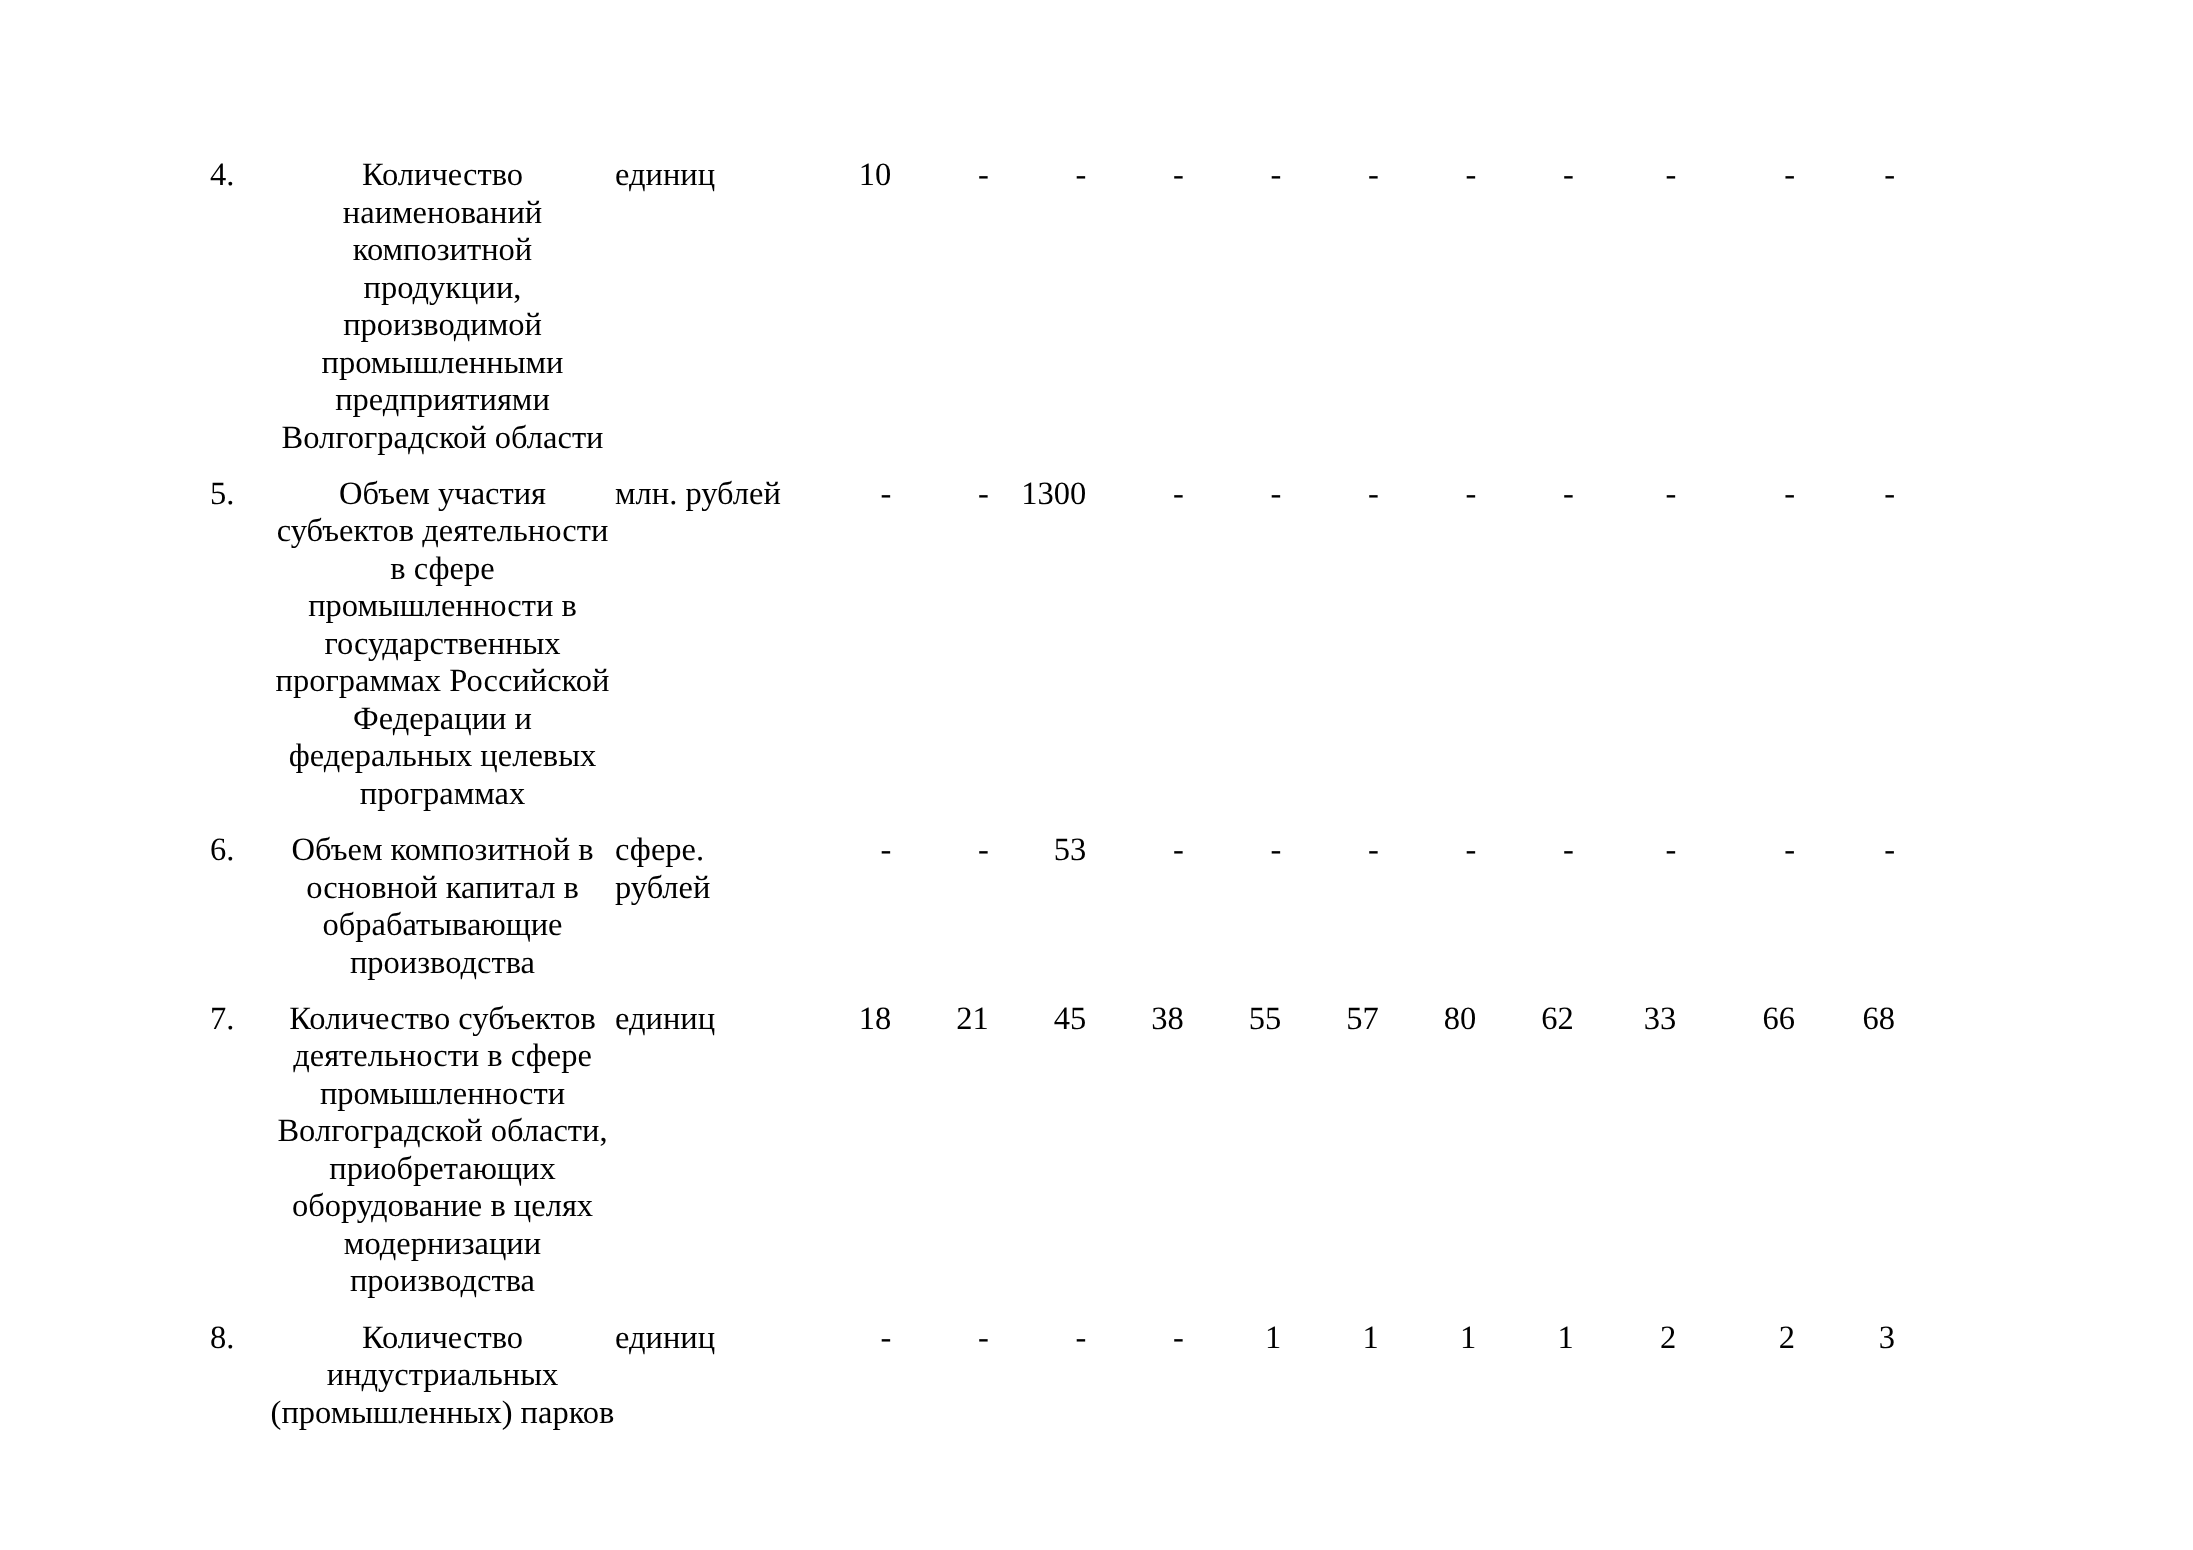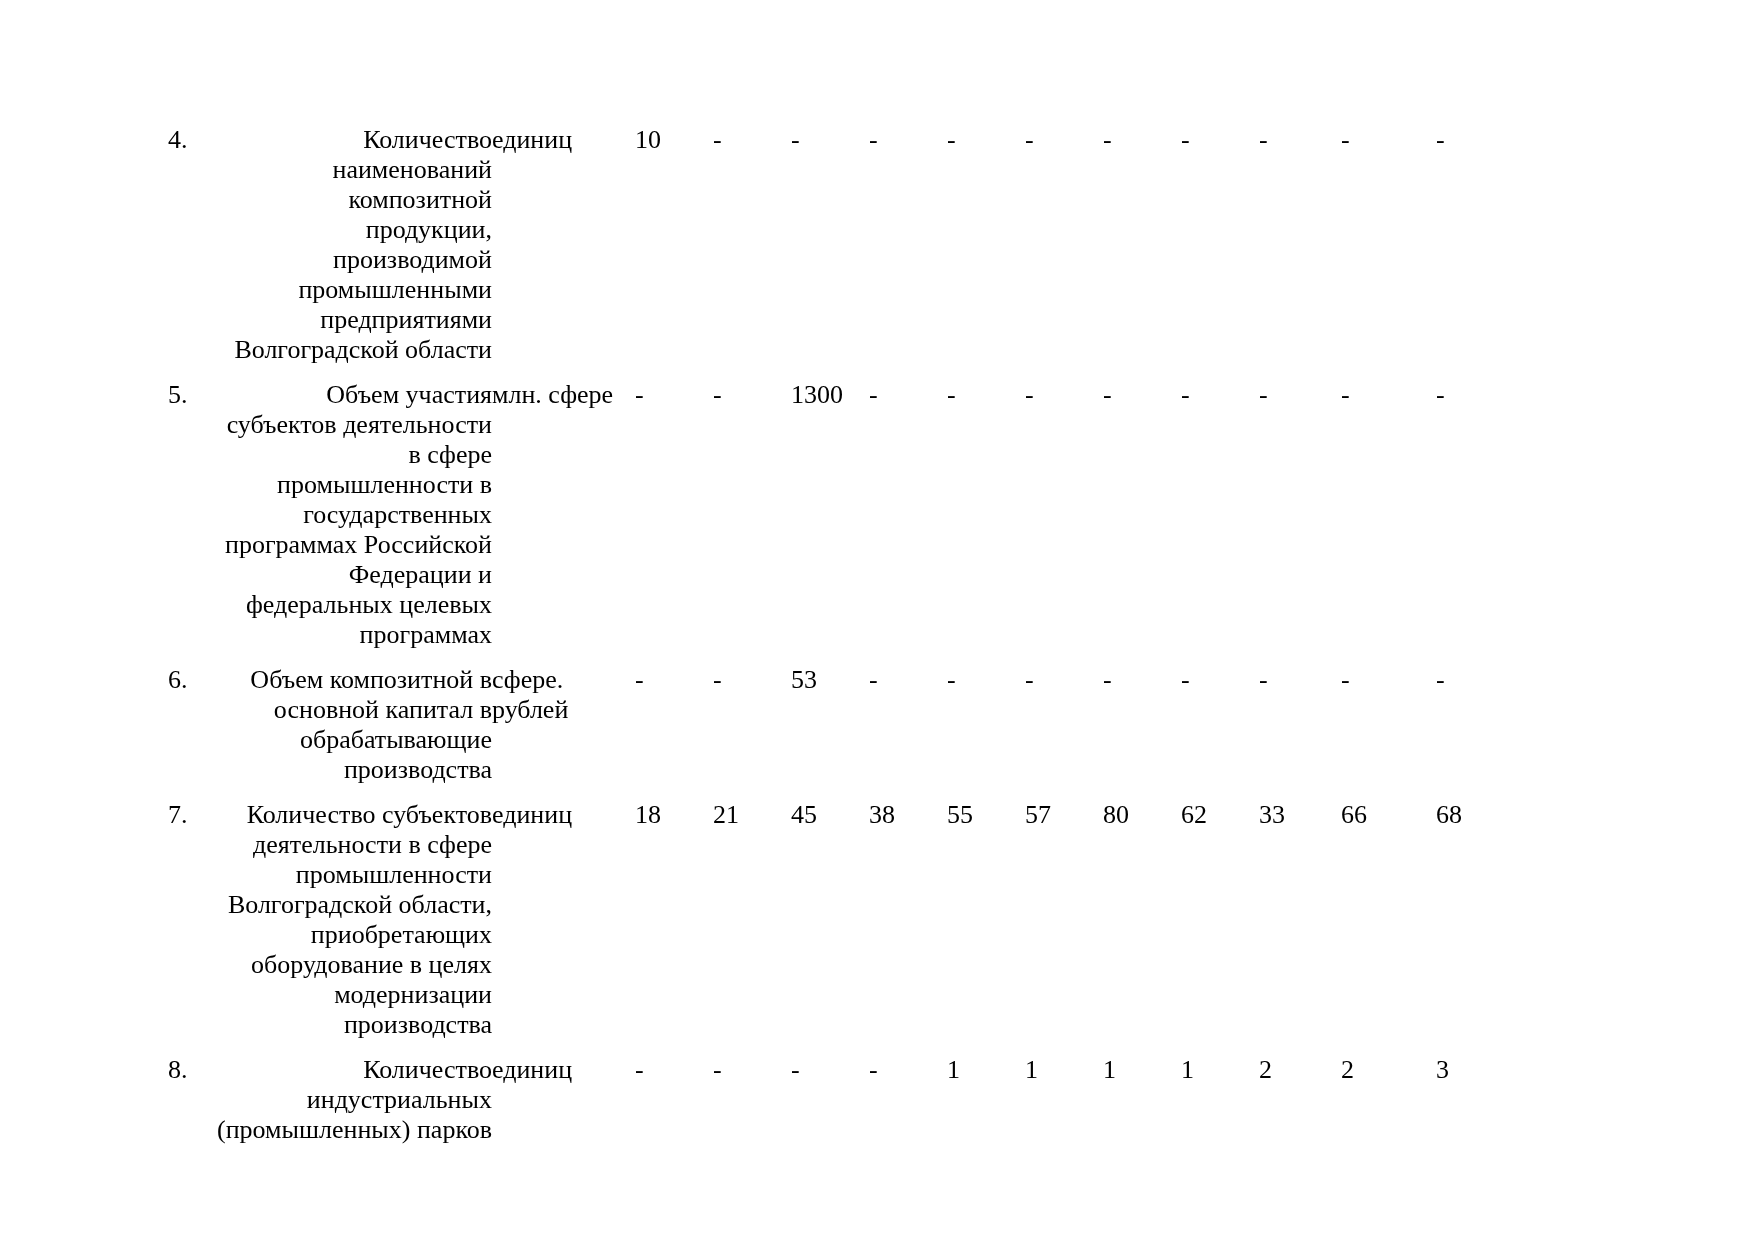--- a/index.html
+++ b/index.html
@@ -29,27 +29,27 @@
   table.indicators td {
     vertical-align: top;
     padding: 0 0 15px 0;
     border: none;
   }
   td.c-num {
     text-align: left;
   }
   td.c-ind {
     padding-right: 14px;
-    text-align: right;
+    text-align: center;
   }
   td.c-unit {
     text-align: left;
   }
   td.c-val {
-    text-align: left;
+    text-align: right;
   }
   .unit-line {
     white-space: nowrap;
   }
 </style>
 </head>
 <body>
 
 <div class="page">
   <table class="indicators">
@@ -85,21 +85,21 @@
     <td class="c-val">-</td>
     <td class="c-val">-</td>
     <td class="c-val">-</td>
     <td class="c-val">-</td>
     <td class="c-val">-</td>
   </tr>
         <tr>
     <td class="c-num">5.</td>
     <td class="c-ind">Объем участия субъектов деятельности в сфере промышленности в государственных программах Российской Федерации и федеральных целевых программах</td>
     <td class="c-unit">
-            <div class="unit-line">млн. сфере</div>
+            <div class="unit-line">млн. рублей</div>
           </td>
     <td class="c-val">-</td>
     <td class="c-val">-</td>
     <td class="c-val">1300</td>
     <td class="c-val">-</td>
     <td class="c-val">-</td>
     <td class="c-val">-</td>
     <td class="c-val">-</td>
     <td class="c-val">-</td>
     <td class="c-val">-</td>

